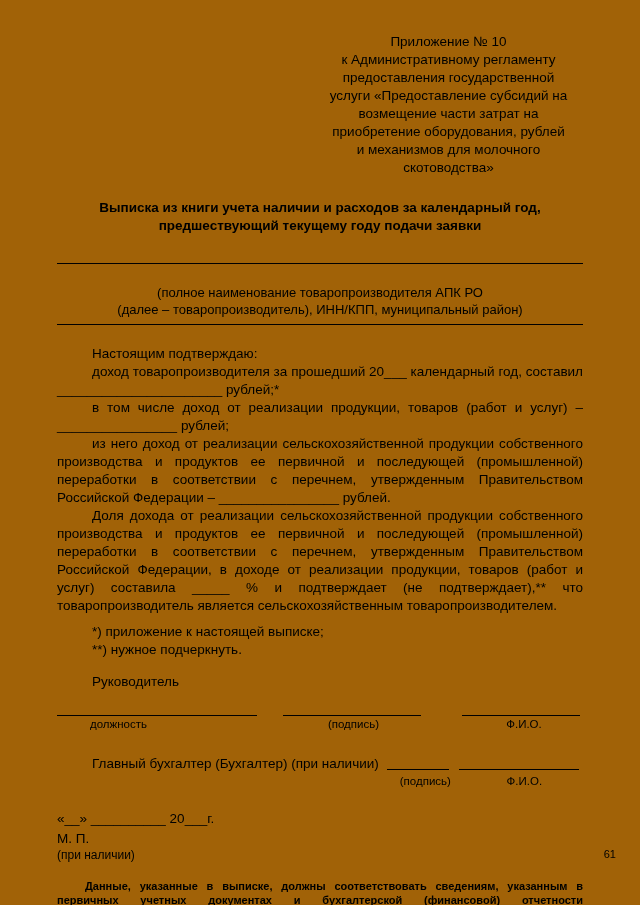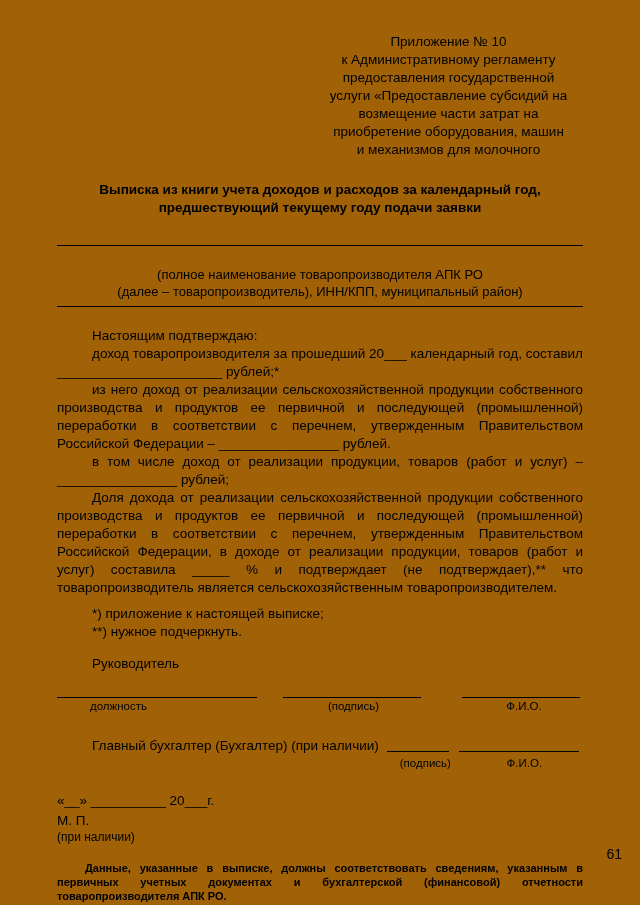--- a/index.html
+++ b/index.html
@@ -81,60 +81,61 @@
     margin: 16px 0 0 0;
     font-weight: bold;
     font-size: 11px;
     line-height: 14px;
     text-align: justify;
     text-indent: 28px;
   }
 
   .page-number {
     position: absolute;
-    right: 18px;
+    right: 24px;
     bottom: 42px;
-    font-size: 14px;
+    font-size: 11px;
   }
 </style>
 </head>
 <body>
 
 <div class="page">
   <div class="content">
 
     <div class="header-block">
       <div>Приложение № 10</div>
       <div>к Административному регламенту</div>
       <div>предоставления государственной</div>
       <div>услуги «Предоставление субсидий на</div>
       <div>возмещение части затрат на</div>
-      <div>приобретение оборудования, машин</div>
+      <div>приобретение оборудования, рублей</div>
       <div>и механизмов для молочного</div>
+      <div>скотоводства»</div>
     </div>
 
     <div class="doc-title">
-      <div>Выписка из книги учета доходов и расходов за календарный год,</div>
+      <div>Выписка из книги учета наличии и расходов за календарный год,</div>
       <div>предшествующий текущему году подачи заявки</div>
     </div>
 
     <div class="fill-line"></div>
 
     <div class="caption">
       <div>(полное наименование товаропроизводителя АПК РО</div>
       <div>(далее – товаропроизводитель), ИНН/КПП, муниципальный район)</div>
     </div>
 
     <div class="fill-line second"></div>
 
     <div class="body-text">
       <p class="para">Настоящим подтверждаю:</p>
       <p class="para">доход товаропроизводителя за прошедший 20___ календарный год, составил ______________________ рублей;*</p>
+      <p class="para">в том числе доход от реализации продукции, товаров (работ и услуг) – ________________ рублей;</p>
       <p class="para">из него доход от реализации сельскохозяйственной продукции собственного производства и продуктов ее первичной и последующей (промышленной) переработки в соответствии с перечнем, утвержденным Правительством Российской Федерации – ________________ рублей.</p>
-      <p class="para">в том числе доход от реализации продукции, товаров (работ и услуг) – ________________ рублей;</p>
       <p class="para">Доля дохода от реализации сельскохозяйственной продукции собственного производства и продуктов ее первичной и последующей (промышленной) переработки в соответствии с перечнем, утвержденным Правительством Российской Федерации, в доходе от реализации продукции, товаров (работ и услуг) составила _____ % и подтверждает (не подтверждает),** что товаропроизводитель является сельскохозяйственным товаропроизводителем.</p>
     </div>
 
     <div class="footnotes">
       <div class="fn">*) приложение к настоящей выписке;</div>
       <div class="fn">**) нужное подчеркнуть.</div>
     </div>
 
     <div class="head-label">Руководитель</div>
 

